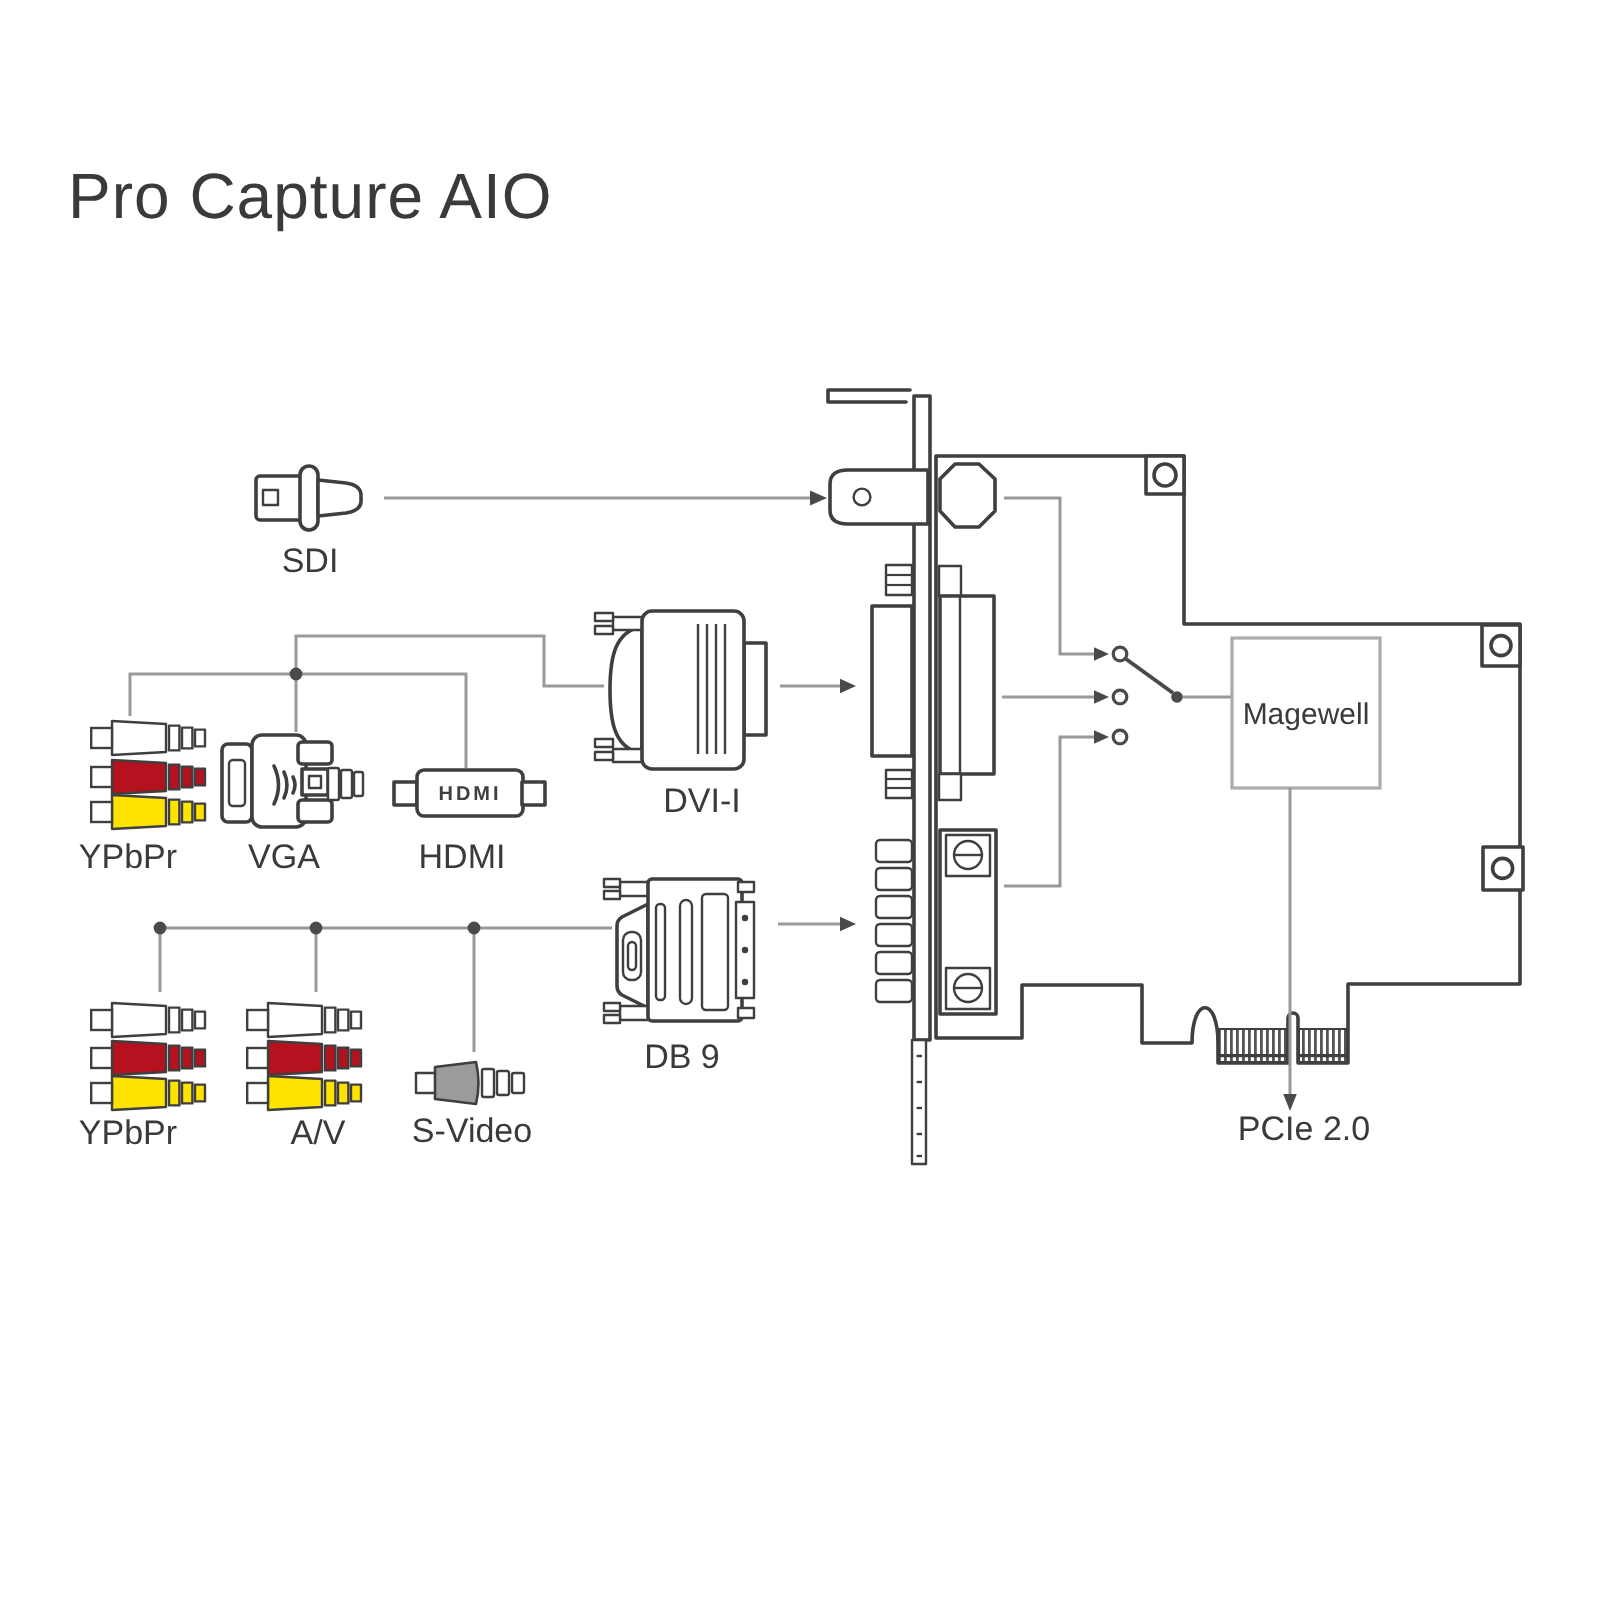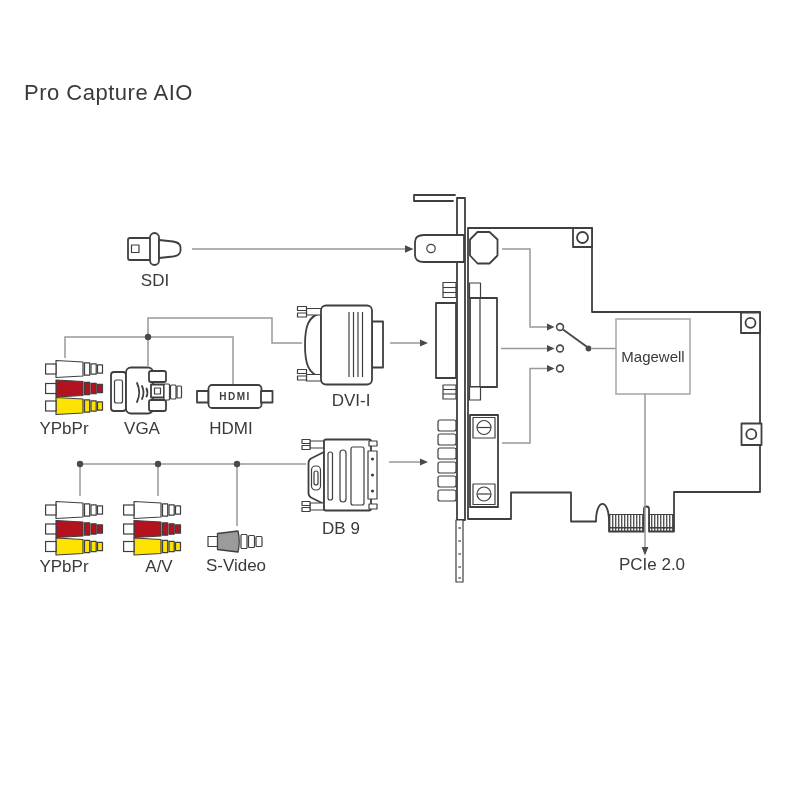--- a/index.html
+++ b/index.html
@@ -3,21 +3,21 @@
 <meta charset="utf-8">
 <style>
   :root{
     --outline:#3f3f3f; --line:#999999; --arrow:#4a4a4a;
     --red:#b5121f; --yellow:#ffe300; --gray:#9b9b9b;
     --chip_border:#ababab; --text:#3a3a3a;
   }
   html,body{margin:0;padding:0;background:#ffffff;}
   #stage{position:relative;width:800px;height:800px;background:#fff;overflow:hidden;
          font-family:"Liberation Sans",sans-serif;}
-  #title{position:absolute;left:24px;top:80px;font-size:22px;font-weight:500;
+  #title{position:absolute;left:34px;top:80px;font-size:32px;font-weight:500;
          letter-spacing:.5px;color:var(--text);}
   svg{position:absolute;left:0;top:0;}
   .ol{fill:none;stroke:var(--outline);stroke-width:1.8;stroke-linejoin:round;stroke-linecap:round;}
   .olf{fill:#fff;stroke:var(--outline);stroke-width:1.8;stroke-linejoin:round;}
   .thin{stroke-width:1.2;}
   .ln{fill:none;stroke:var(--line);stroke-width:1.5;}
   .ah{fill:var(--arrow);stroke:none;}
   .dot{fill:var(--arrow);stroke:none;}
   .sw{fill:#fff;stroke:var(--arrow);stroke-width:1.6;}
   .lever{stroke:var(--arrow);stroke-width:2;fill:none;}

